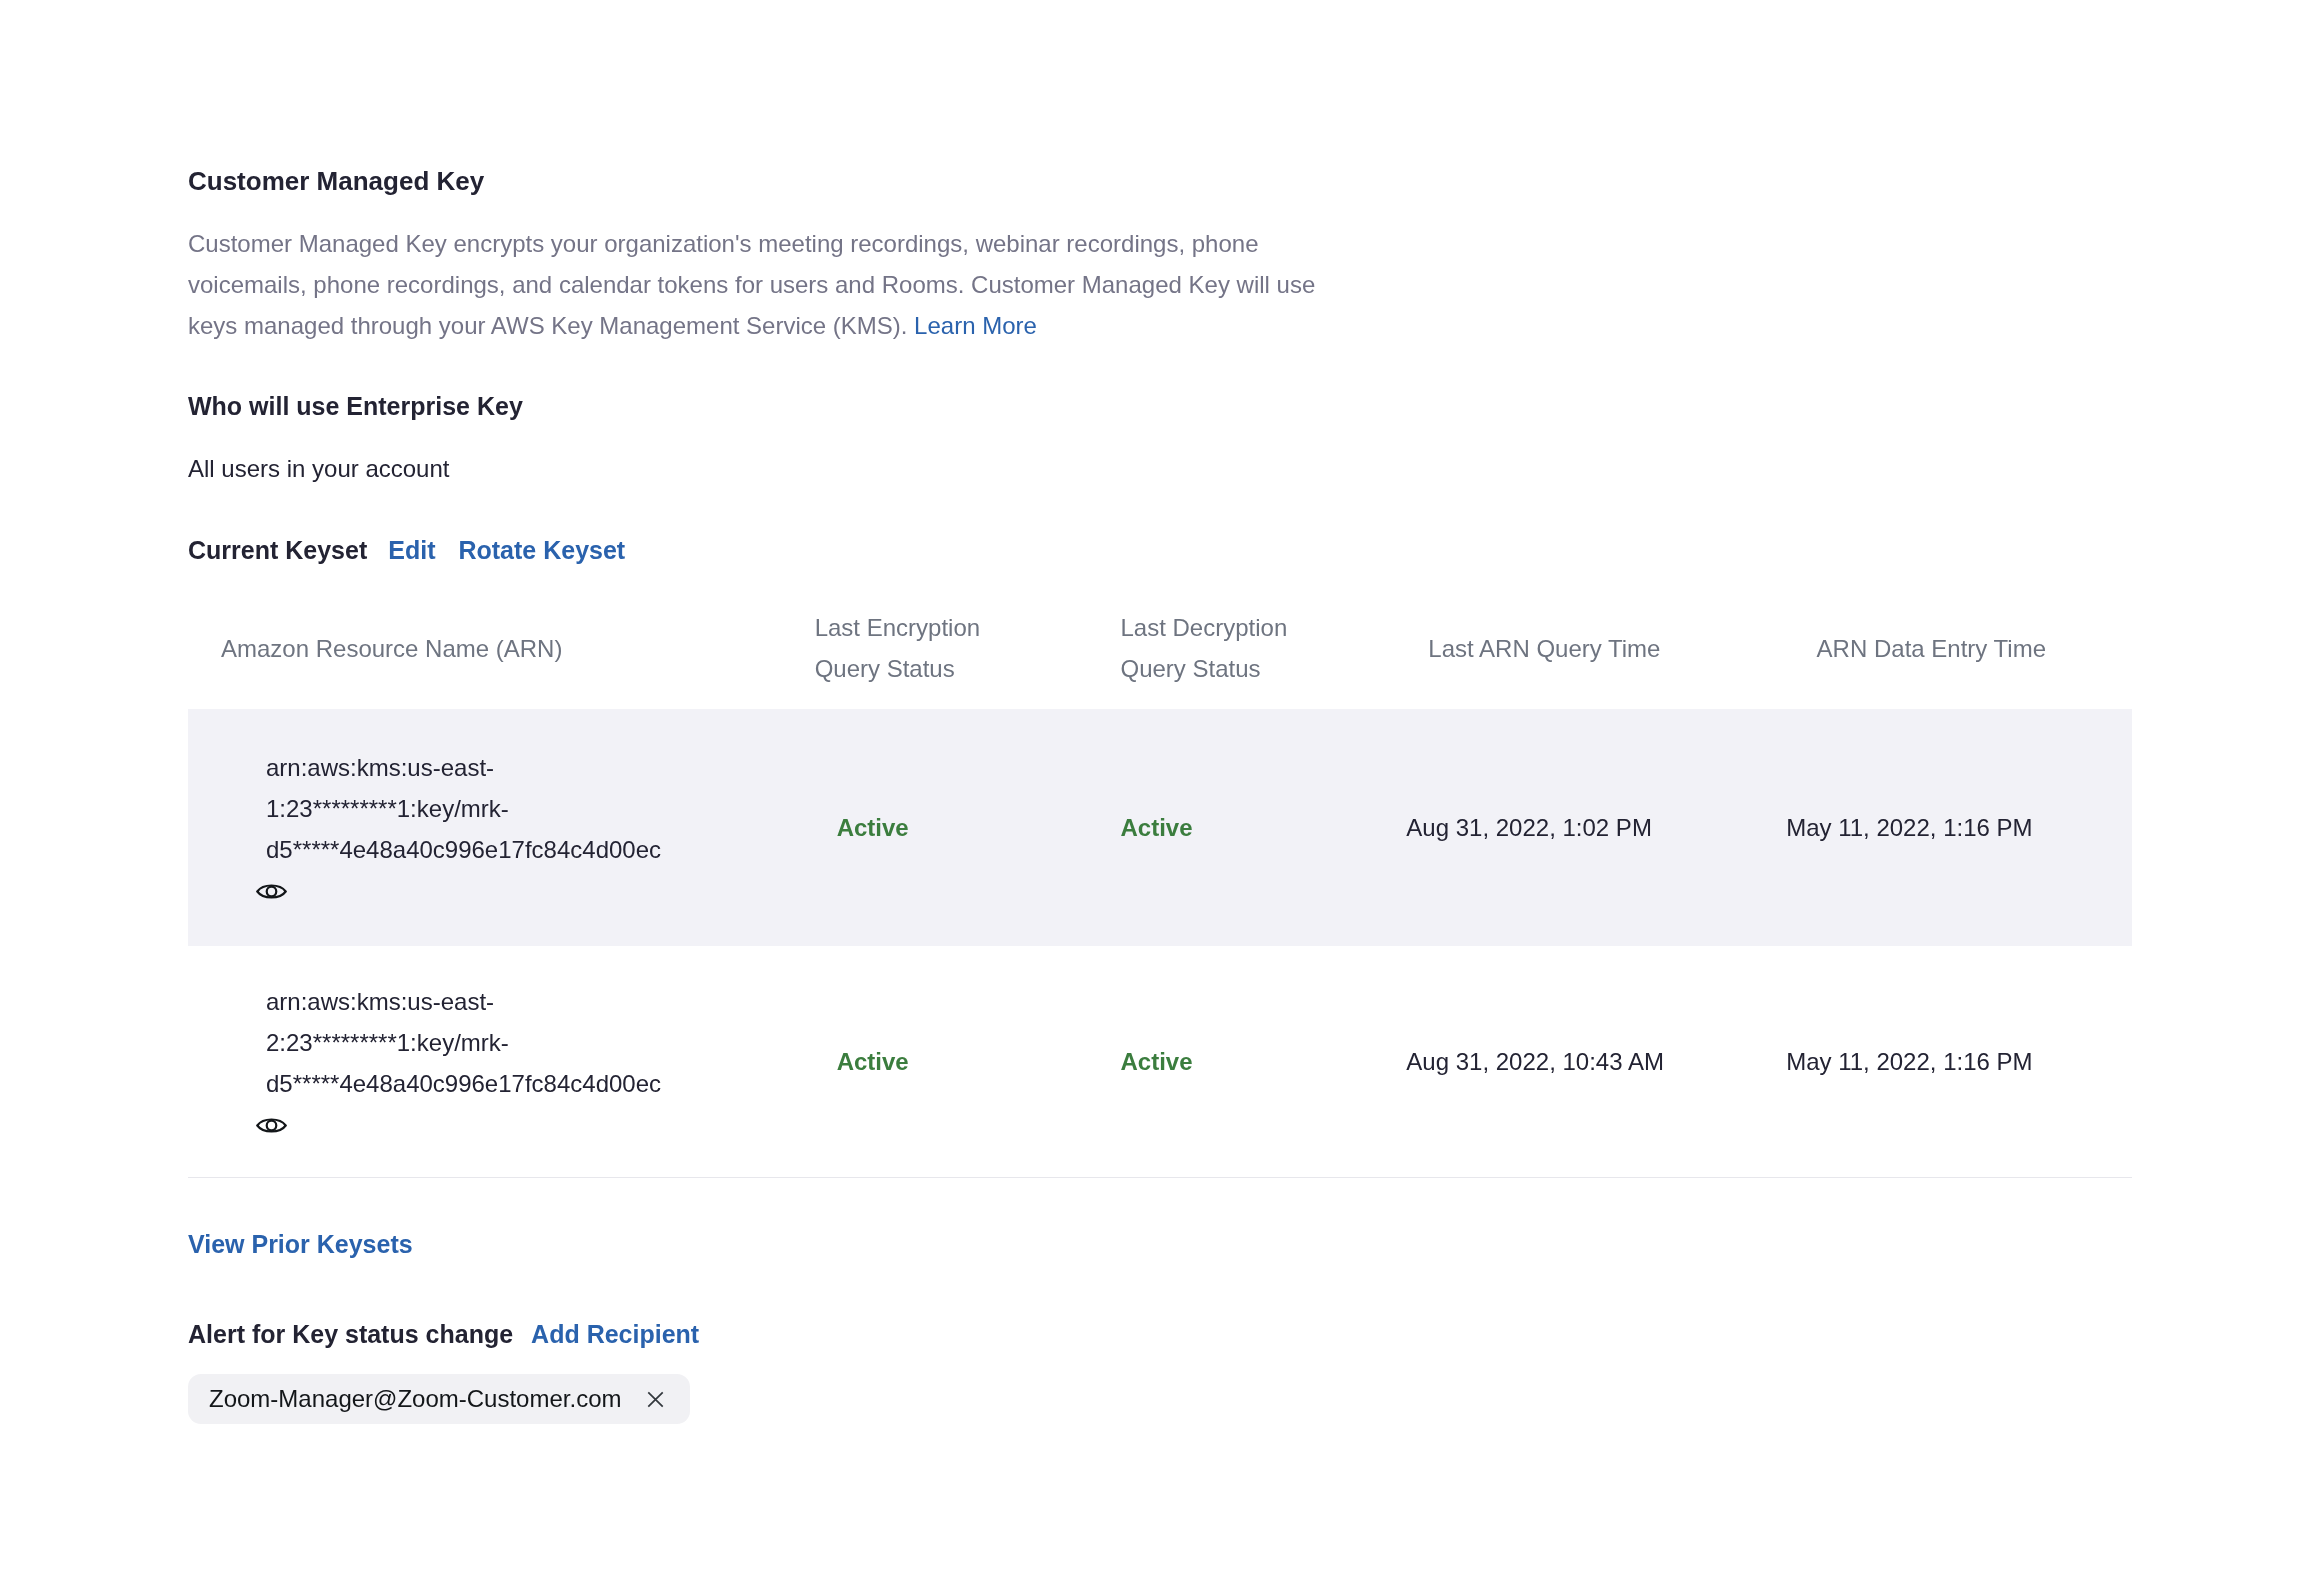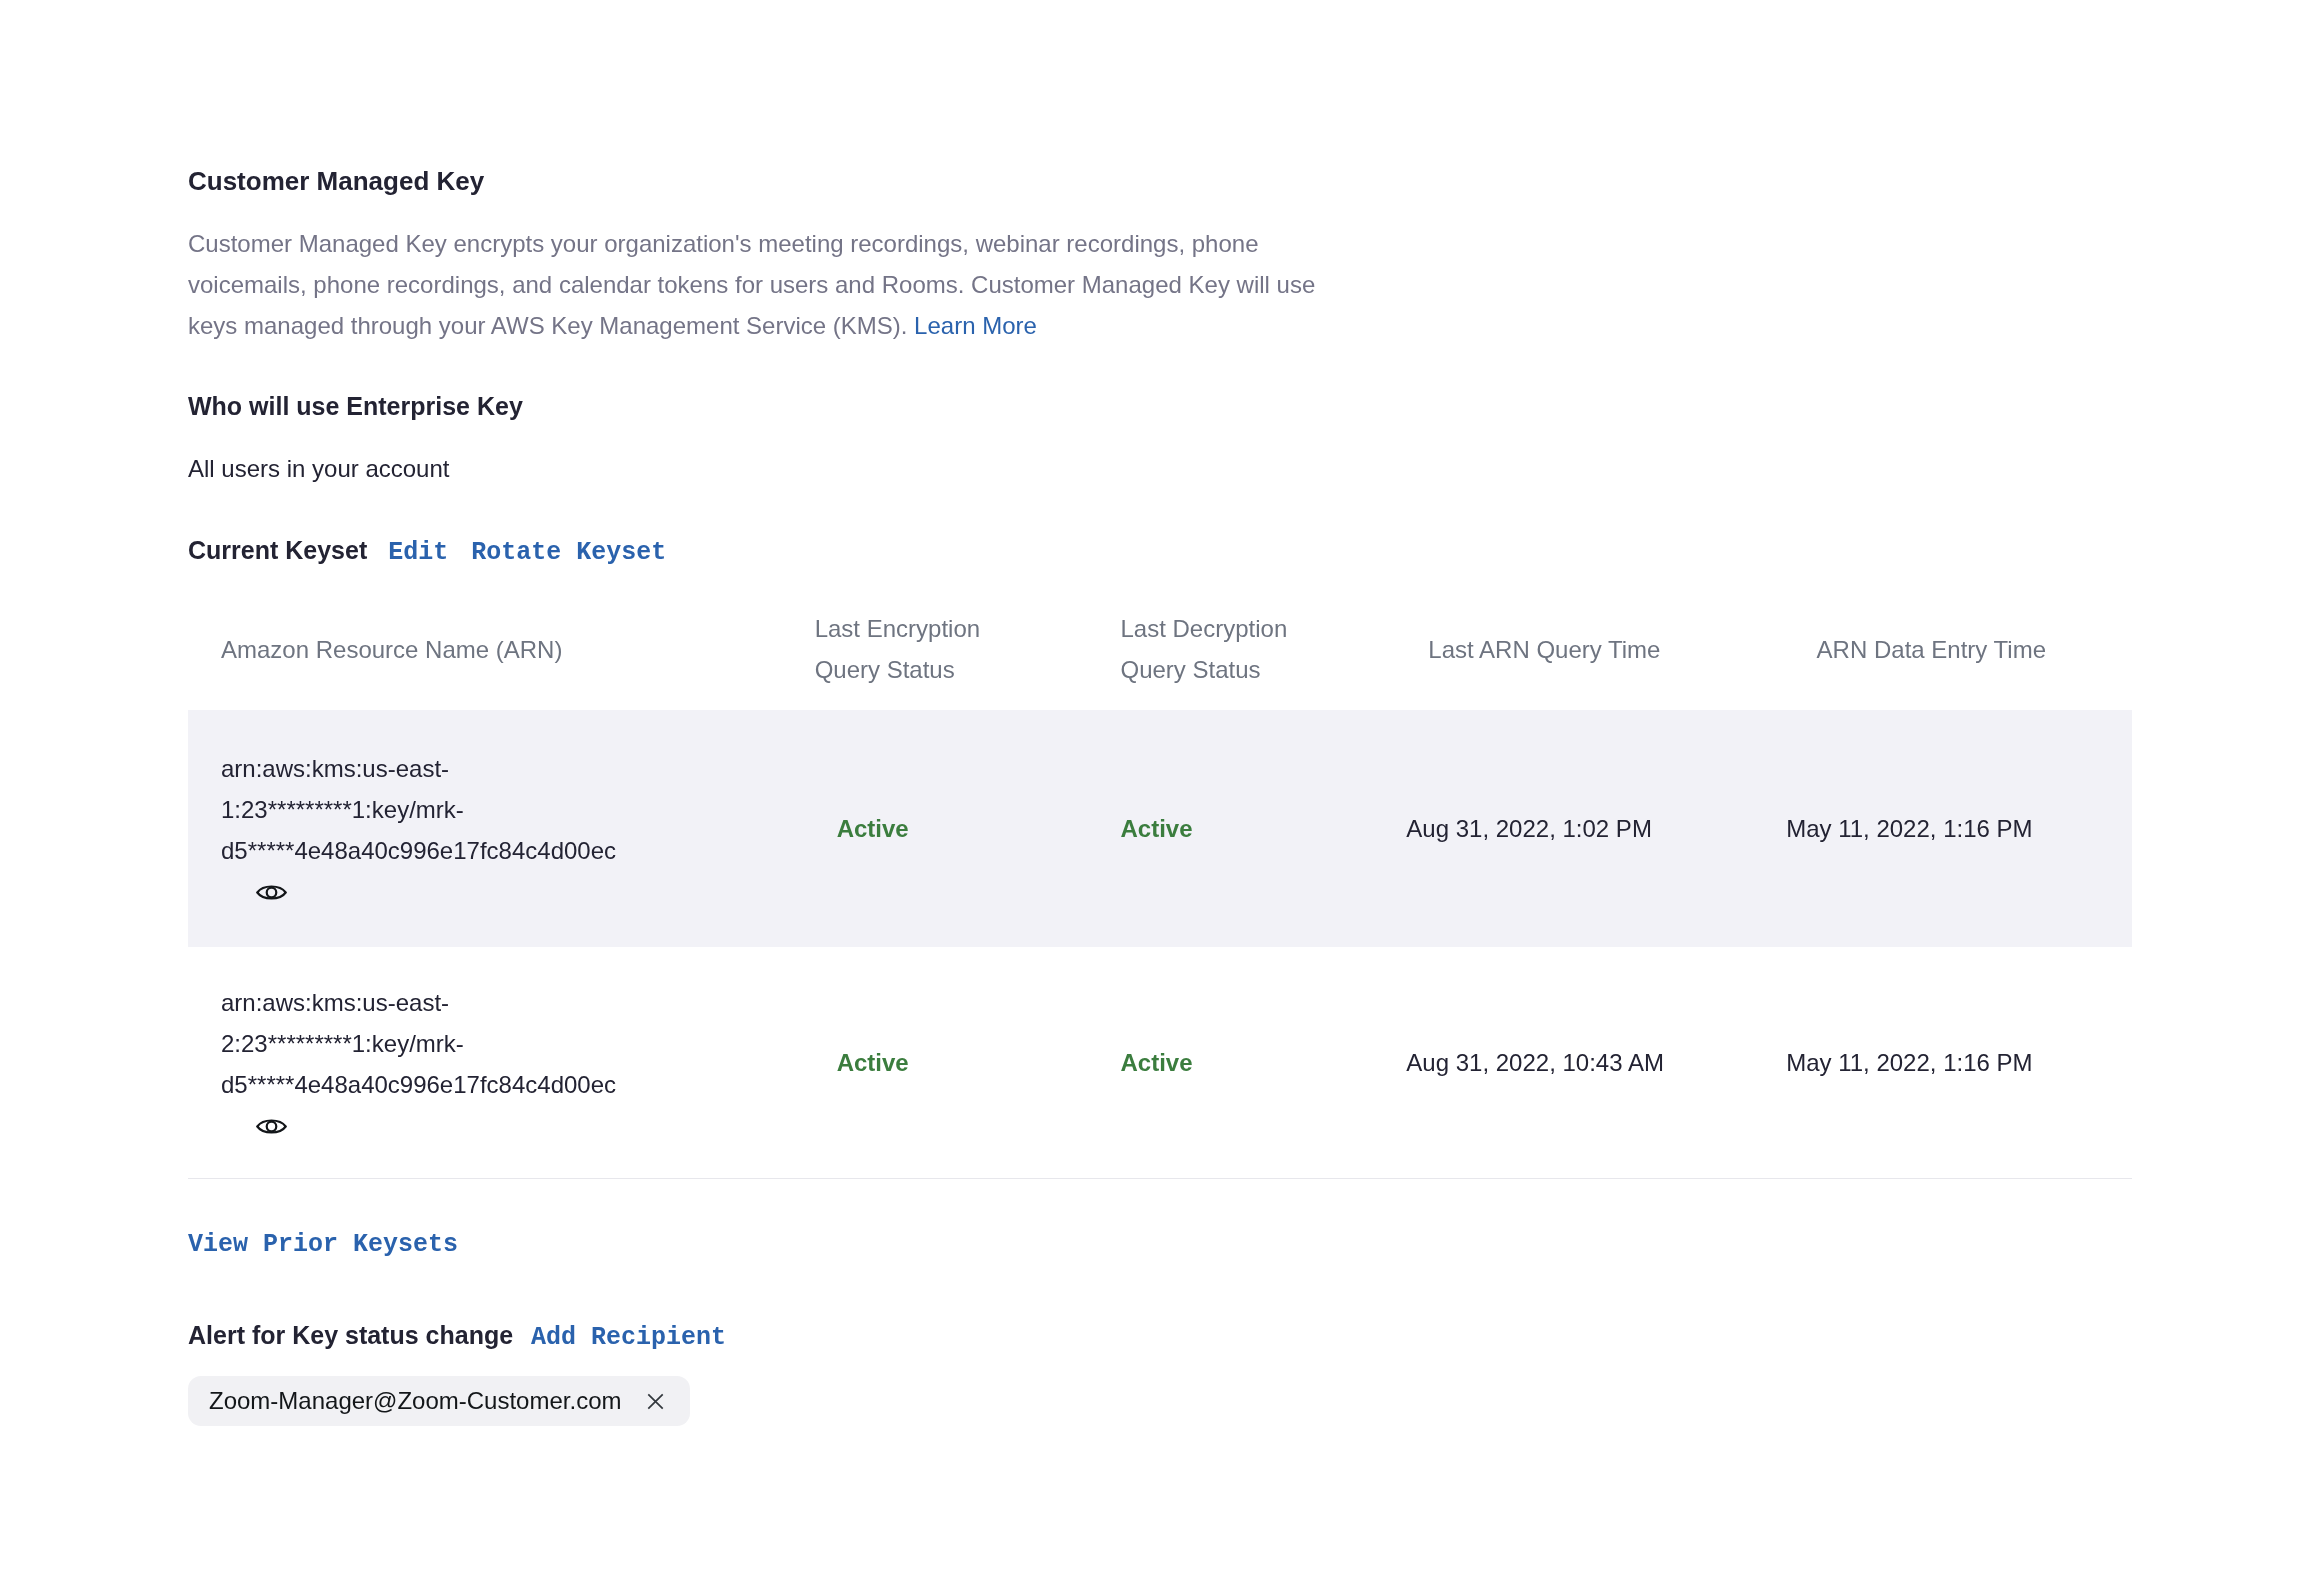--- a/index.html
+++ b/index.html
@@ -6,21 +6,21 @@
   html,body { width:2319px; height:1575px; background:#ffffff; overflow:hidden;
               font-family:"Liberation Sans", sans-serif; color:#232333; }
   .content { position:absolute; left:188px; top:0; width:1947px; }
 
   .page-title { margin-top:165px; font-size:26px; line-height:32px; font-weight:700; color:#232333; }
 
   .description { margin-top:26px; font-size:24px; line-height:41px; color:#747487; }
   .description .line { display:block; }
   .desc-line3 { display:inline; }
   a.link { color:#2a62ad; text-decoration:none; cursor:pointer; }
-  .link-strong { font-weight:600;font-family:Liberation Mono, monospace; }
+  .link-strong { font-weight:600; }
 
   .section-heading { font-size:25px; line-height:32px; font-weight:700; color:#232333; }
   .who-heading { margin-top:44px; }
   .who-value { margin-top:31px; font-size:24px; line-height:32px; color:#232333; }
 
   .keyset-head-row { margin-top:49px; display:flex; align-items:baseline; }
   .keyset-head-row .link { font-size:25px; }
   .edit-link { margin-left:21px; }
   .rotate-link { margin-left:23px; }
 
@@ -30,21 +30,21 @@
   .th { font-size:24px; line-height:41px; color:#6e7480; font-weight:400; }
   .col-arn  { width:649px; padding-left:33px; }
   .col-enc  { width:284px; padding-right:55px; }
   .col-dec  { width:286px; padding-right:57px; }
   .col-qt   { width:380px; padding-right:32px; }
   .col-et   { width:346px; padding-right:78px; }
 
   .data-row { min-height:237px; font-size:24px; }
   .row-alt { background:#f2f2f7; }
   .row-2 { min-height:231px; }
-  .arn-text { max-width:455px; overflow-wrap:break-word; word-break:break-word; line-height:41px; color:#232333; }
+  .arn-text { max-width:455px; overflow-wrap:break-word; word-break:break-word; line-height:41px; color:#232333;margin-left:45px; }
   .eye-btn { display:inline-block; margin:11.4px 0 0 35px; background:none; border:none; cursor:pointer; line-height:0; }
   .status { font-weight:700; color:#3b7d3e; }
   .time-text { line-height:41px; color:#232333; }
 
   .view-prior { display:inline-block; margin-top:50px; font-size:25px; line-height:32px; }
 
   .alert-row { margin-top:45px; display:flex; align-items:baseline; }
   .alert-heading { font-size:25px; line-height:32px; font-weight:700;margin-top:13px; }
   .add-recipient { margin-left:18px; font-size:25px; }
 

